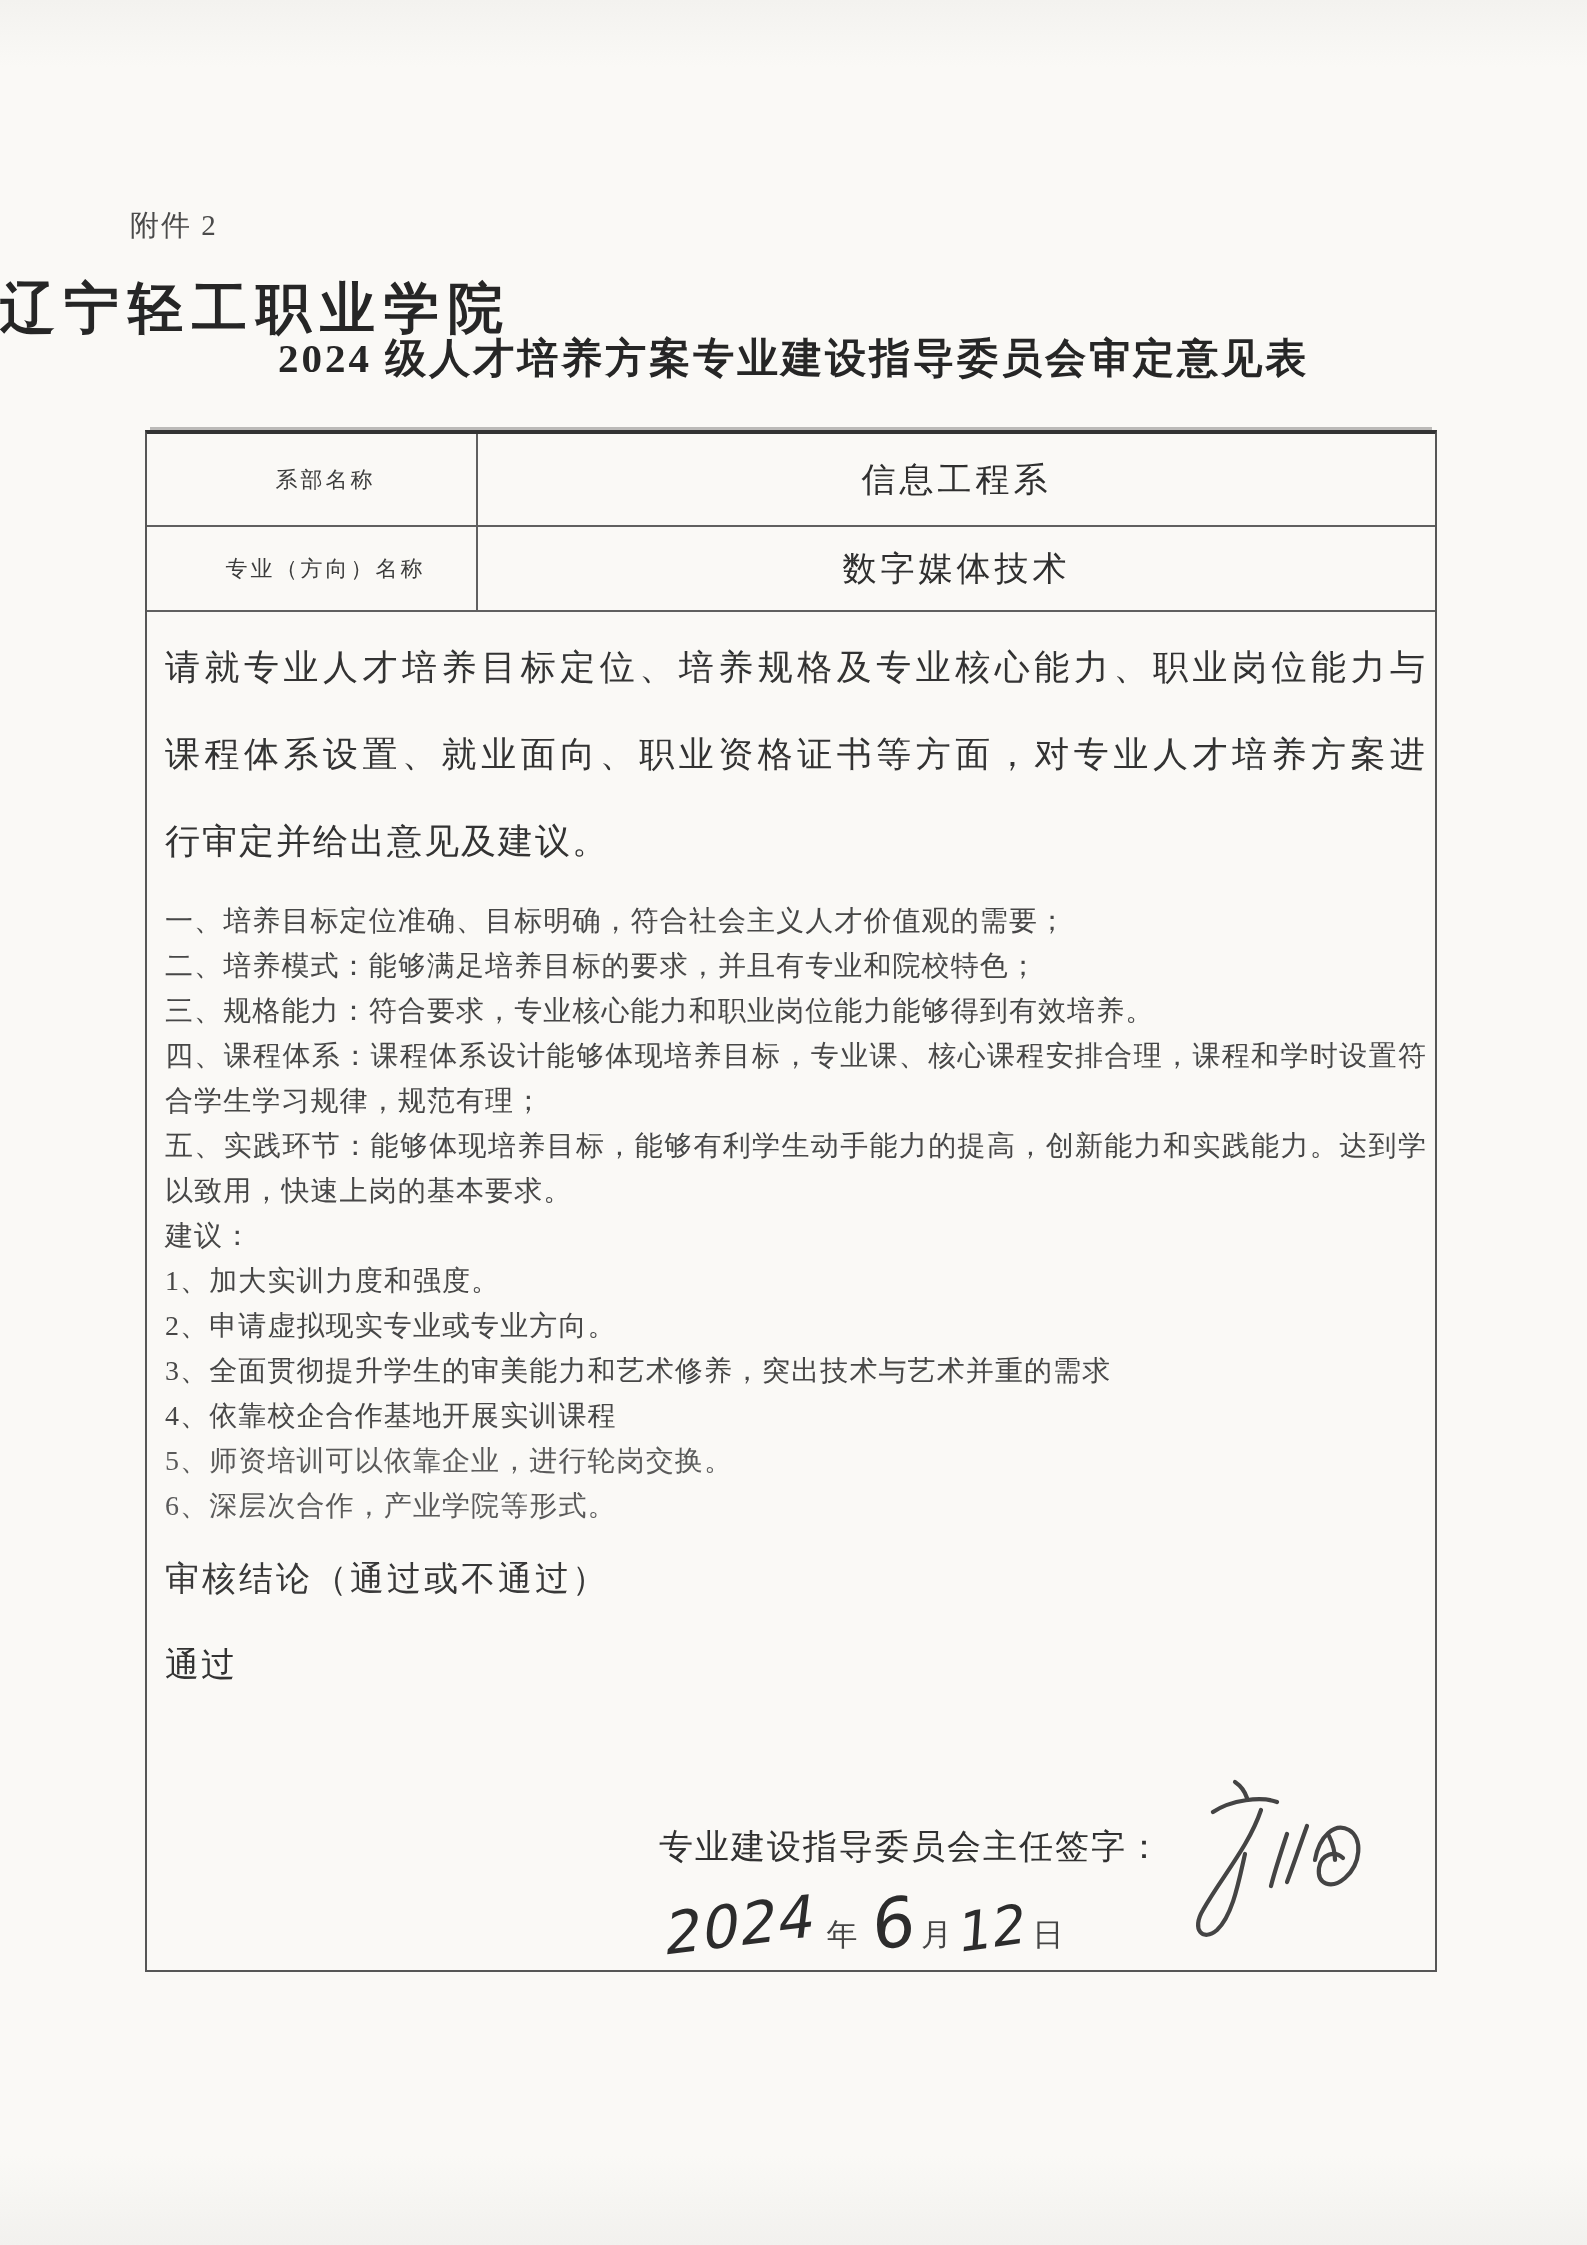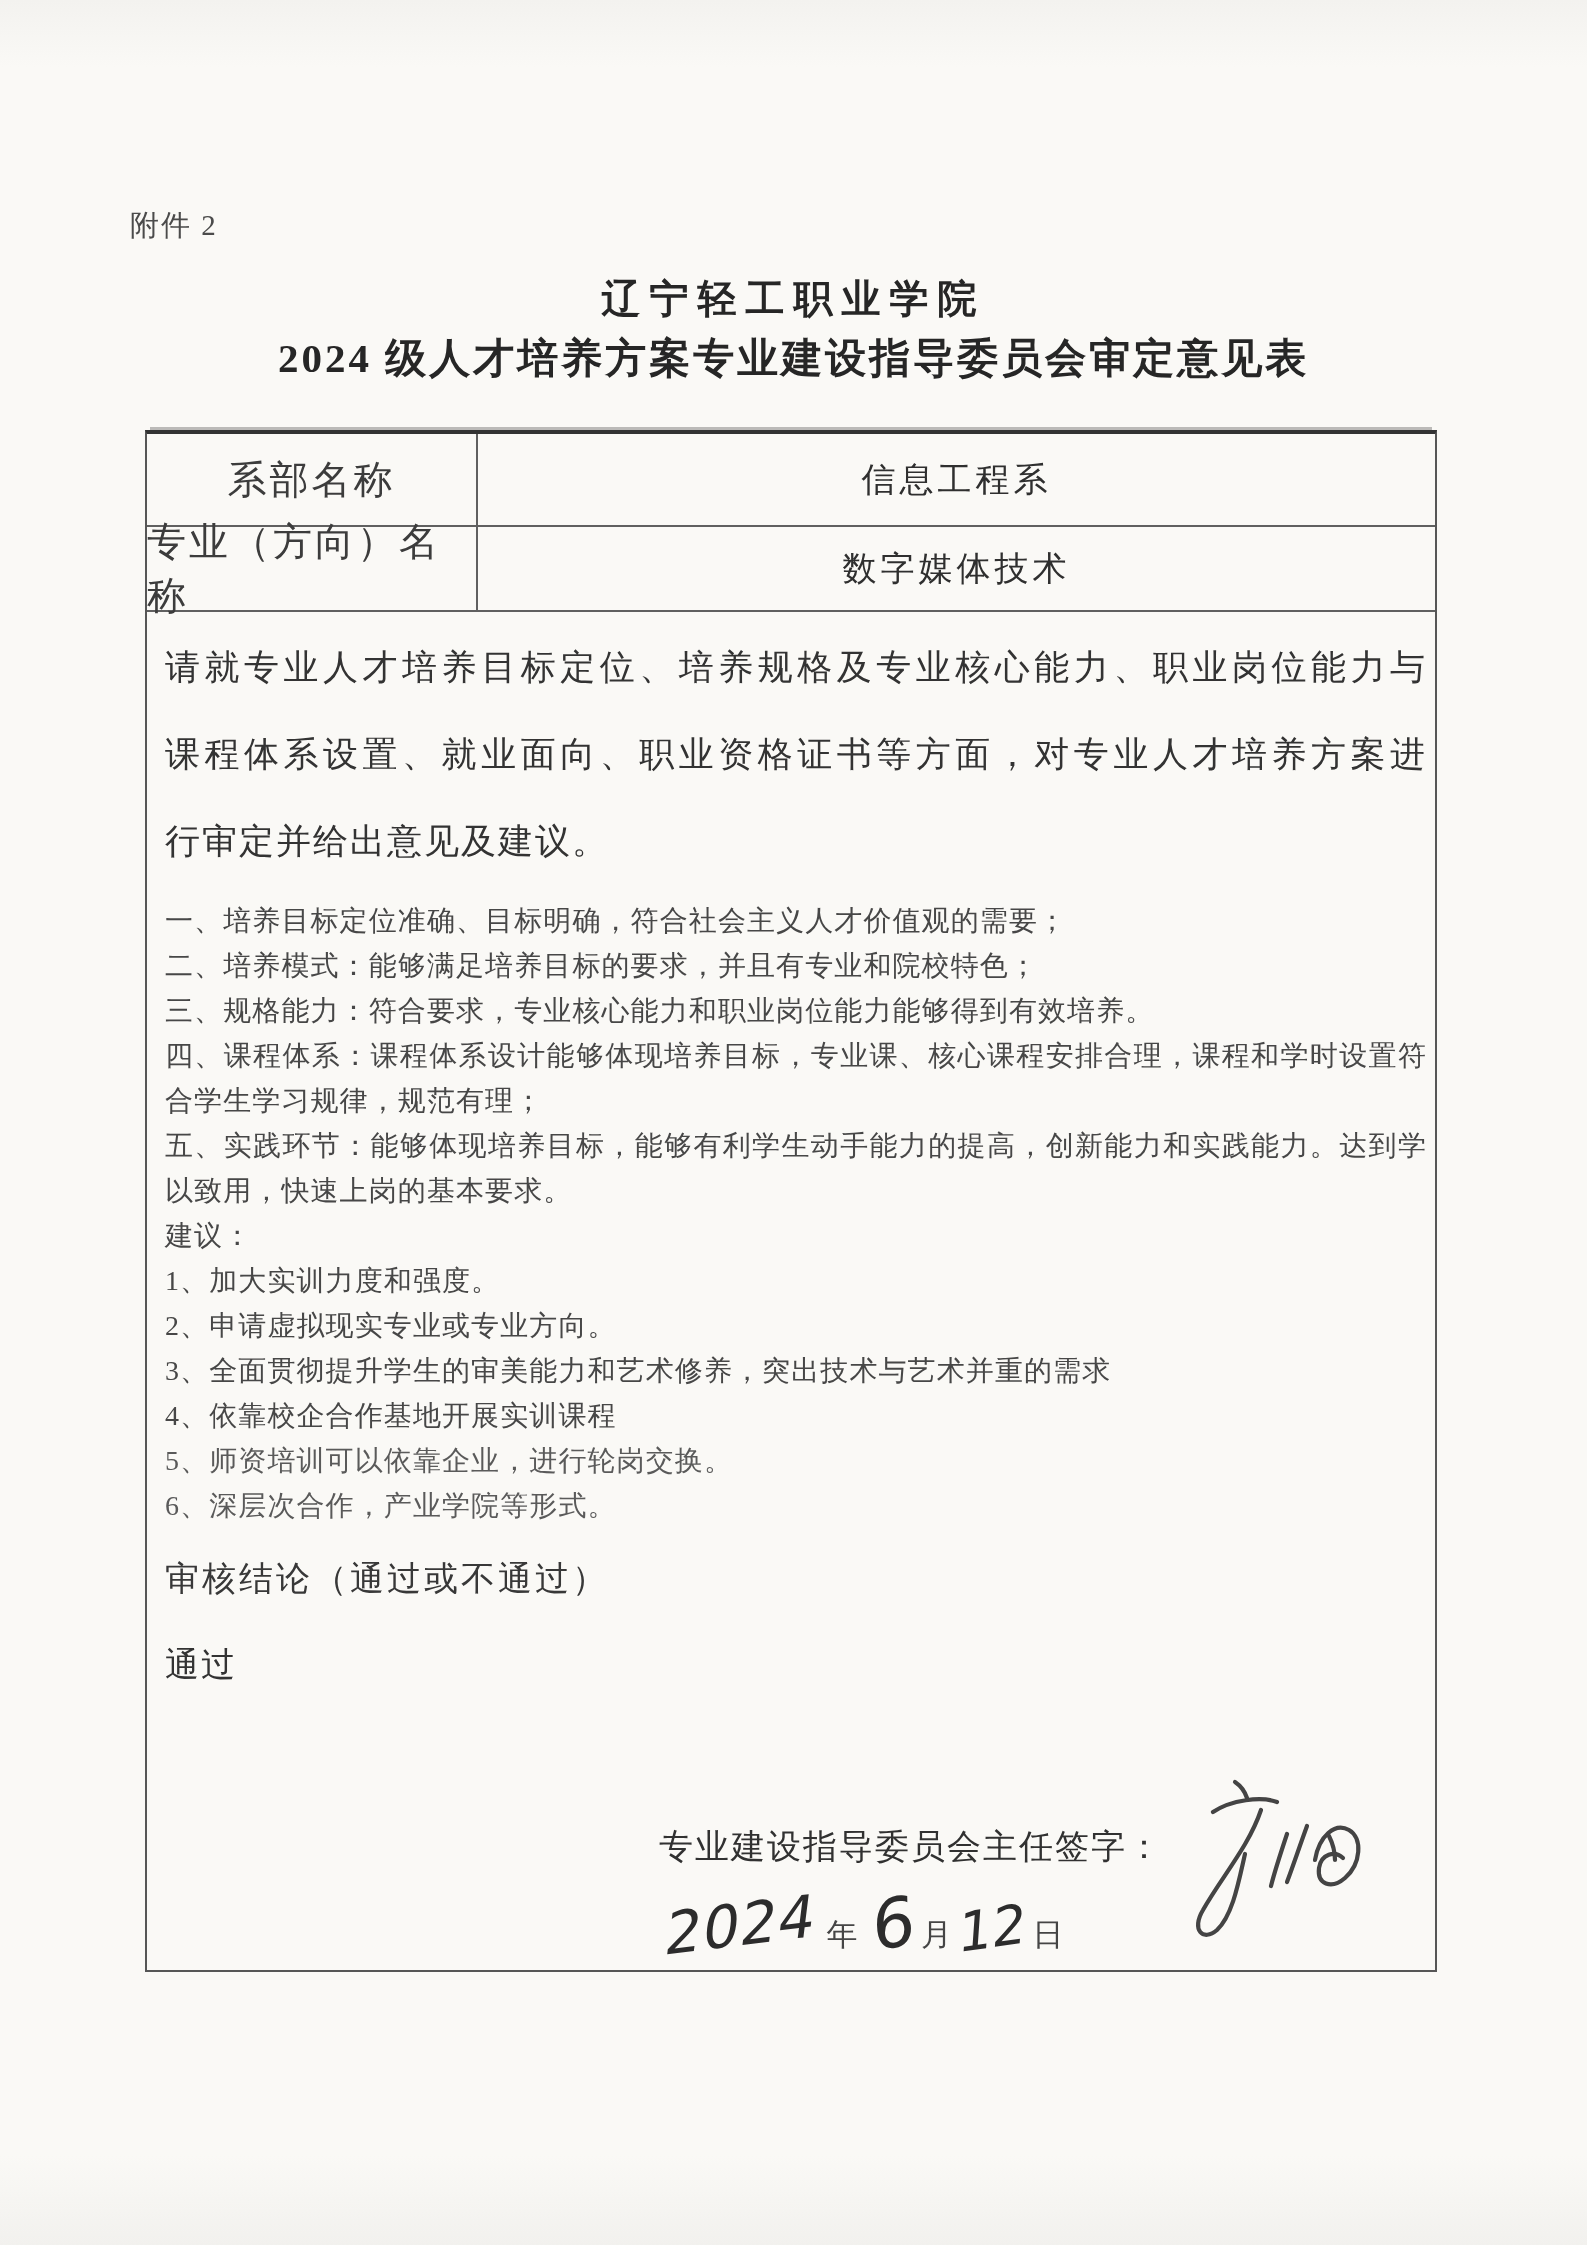--- a/index.html
+++ b/index.html
@@ -11,21 +11,21 @@
     font-family:"Liberation Serif","DejaVu Serif",serif;
     color:#343434;
     overflow:hidden;
   }
   .attachment{
     position:absolute;left:130px;top:206px;
     font-size:29px;color:#4b4b4b;letter-spacing:2px;
   }
   .school-title{
     position:absolute;left:0;top:272px;width:100%;
-    text-align:center;font-size:39px;font-weight:bold;
+    font-size:55px;font-weight:bold;
     letter-spacing:9px;color:#262626;
   }
   .form-title{
     position:absolute;left:0;top:331px;width:100%;
     text-align:center;font-size:41px;font-weight:bold;
     letter-spacing:3px;color:#262626;
   }
   .form-table{
     position:absolute;left:145px;top:430px;
     width:1292px;height:1542px;
@@ -35,21 +35,21 @@
     box-shadow:0 -8px 0 -5px rgba(70,70,70,.35);
     display:flex;flex-direction:column;
   }
   .info-row{display:flex;border-bottom:2px solid #606060;box-sizing:border-box;}
   .row-dept{height:93px;}
   .row-major{height:85px;}
   .info-label{
     width:331px;box-sizing:border-box;
     border-right:2px solid #606060;
     display:flex;align-items:center;justify-content:center;
-    font-size:39px;letter-spacing:3px;color:#3c3c3c;
+    font-size:22px;letter-spacing:3px;color:#3c3c3c;padding-left:28px;
   }
   .info-value{
     flex:1;display:flex;align-items:center;justify-content:center;
     font-size:34px;letter-spacing:4px;color:#2f2f2f;
   }
   .main-cell{
     flex:1;position:relative;
     padding:8px 8px 0 18px;
     box-sizing:border-box;
   }

